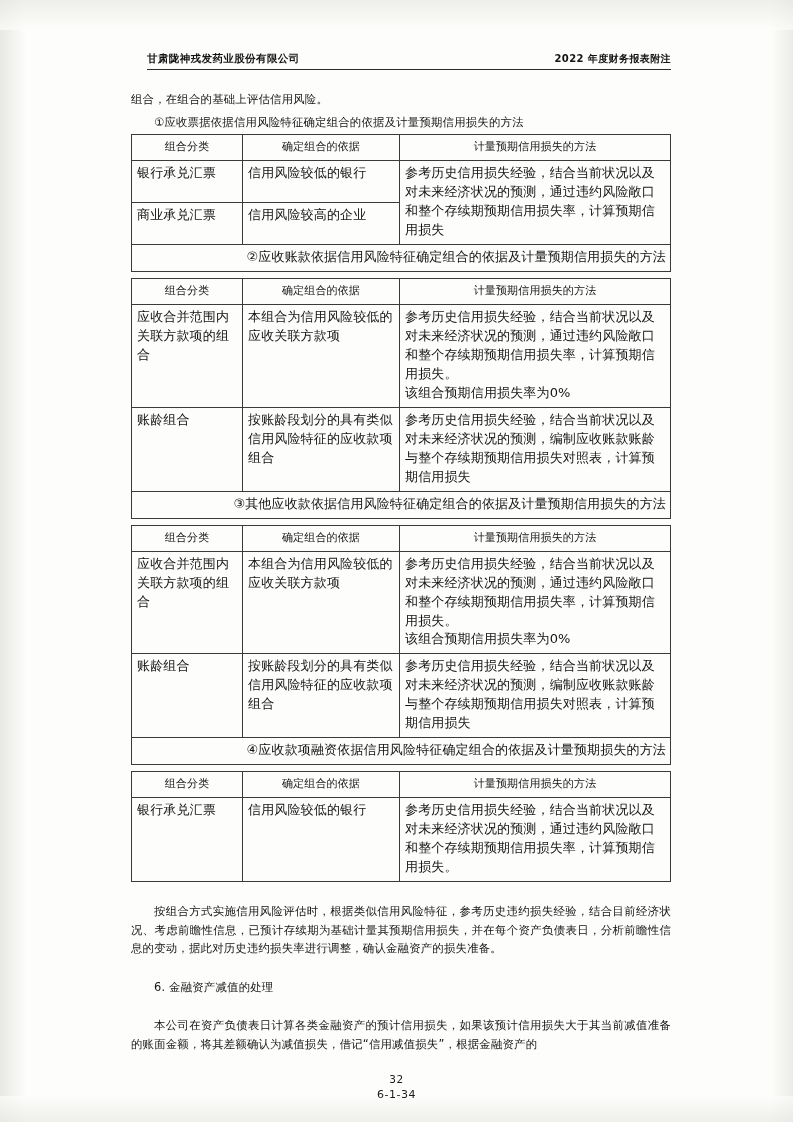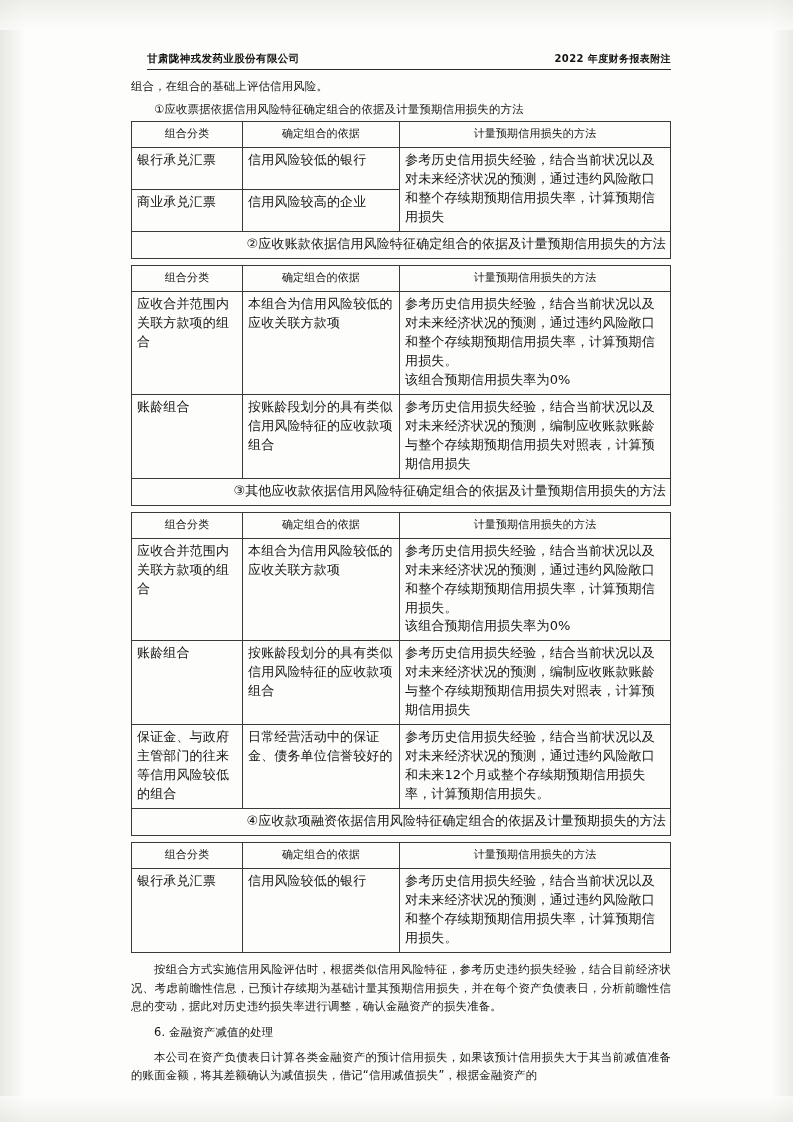--- a/index.html
+++ b/index.html
@@ -60,21 +60,21 @@
     padding-bottom: 3px;
     border-bottom: 1.1px solid #2b2b2b;
     color: #141414;
     margin-left: 16px;
   }
   .doc-header .hdr-right { font-size: 10px; }
 
   .para {
     font-size: 11.4px;
     line-height: 1.62;
-    margin: 7px 0 3px 0;
+    margin: 20px 0 3px 0;
     text-align: justify;
     letter-spacing: .2px;
     color: #151515;
   }
   .para.indent { text-indent: 23px; }
   .para.tight { margin: 5px 0 2px 0; }
 
   
   table.tbl {
     border-collapse: collapse;
@@ -205,25 +205,20 @@
         <td class="c1">应收合并范围内关联方款项的组合</td>
         <td class="c2">本组合为信用风险较低的应收关联方款项</td>
         <td class="c3" style="white-space:pre-line">参考历史信用损失经验，结合当前状况以及对未来经济状况的预测，通过违约风险敞口和整个存续期预期信用损失率，计算预期信用损失。
 该组合预期信用损失率为0%</td>
       </tr>
       <tr>
         <td class="c1">账龄组合</td>
         <td class="c2">按账龄段划分的具有类似信用风险特征的应收款项组合</td>
         <td class="c3">参考历史信用损失经验，结合当前状况以及对未来经济状况的预测，编制应收账款账龄与整个存续期预期信用损失对照表，计算预期信用损失</td>
       </tr>
-      <tr>
-        <td class="c1">保证金、与政府主管部门的往来等信用风险较低的组合</td>
-        <td class="c2">日常经营活动中的保证金、债务单位信誉较好的</td>
-        <td class="c3">参考历史信用损失经验，结合当前状况以及对未来经济状况的预测，通过违约风险敞口和未来12个月或整个存续期预期信用损失率，计算预期信用损失。</td>
-      </tr>
       <tr class="sect-row">
         <td class="full" colspan="3">④应收款项融资依据信用风险特征确定组合的依据及计量预期损失的方法</td>
       </tr>
     </tbody>
       </table>
 
     <div class="gapblock"></div>
 
     <table class="tbl">
       <tbody>
@@ -239,13 +234,17 @@
       </tr>
     </tbody>
       </table>
 
     <p class="para indent">按组合方式实施信用风险评估时，根据类似信用风险特征，参考历史违约损失经验，结合目前经济状况、考虑前瞻性信息，已预计存续期为基础计量其预期信用损失，并在每个资产负债表日，分析前瞻性信息的变动，据此对历史违约损失率进行调整，确认金融资产的损失准备。</p>
     <p class="para indent">6. 金融资产减值的处理</p>
     <p class="para indent">本公司在资产负债表日计算各类金融资产的预计信用损失，如果该预计信用损失大于其当前减值准备的账面金额，将其差额确认为减值损失，借记“信用减值损失”，根据金融资产的</p>
 
   </div>
 
+  <div class="footer">
+    <div class="pg1">32</div>
+    <div class="pg2">6-1-34</div>
+  </div>
 </div>
 
 </body></html>

